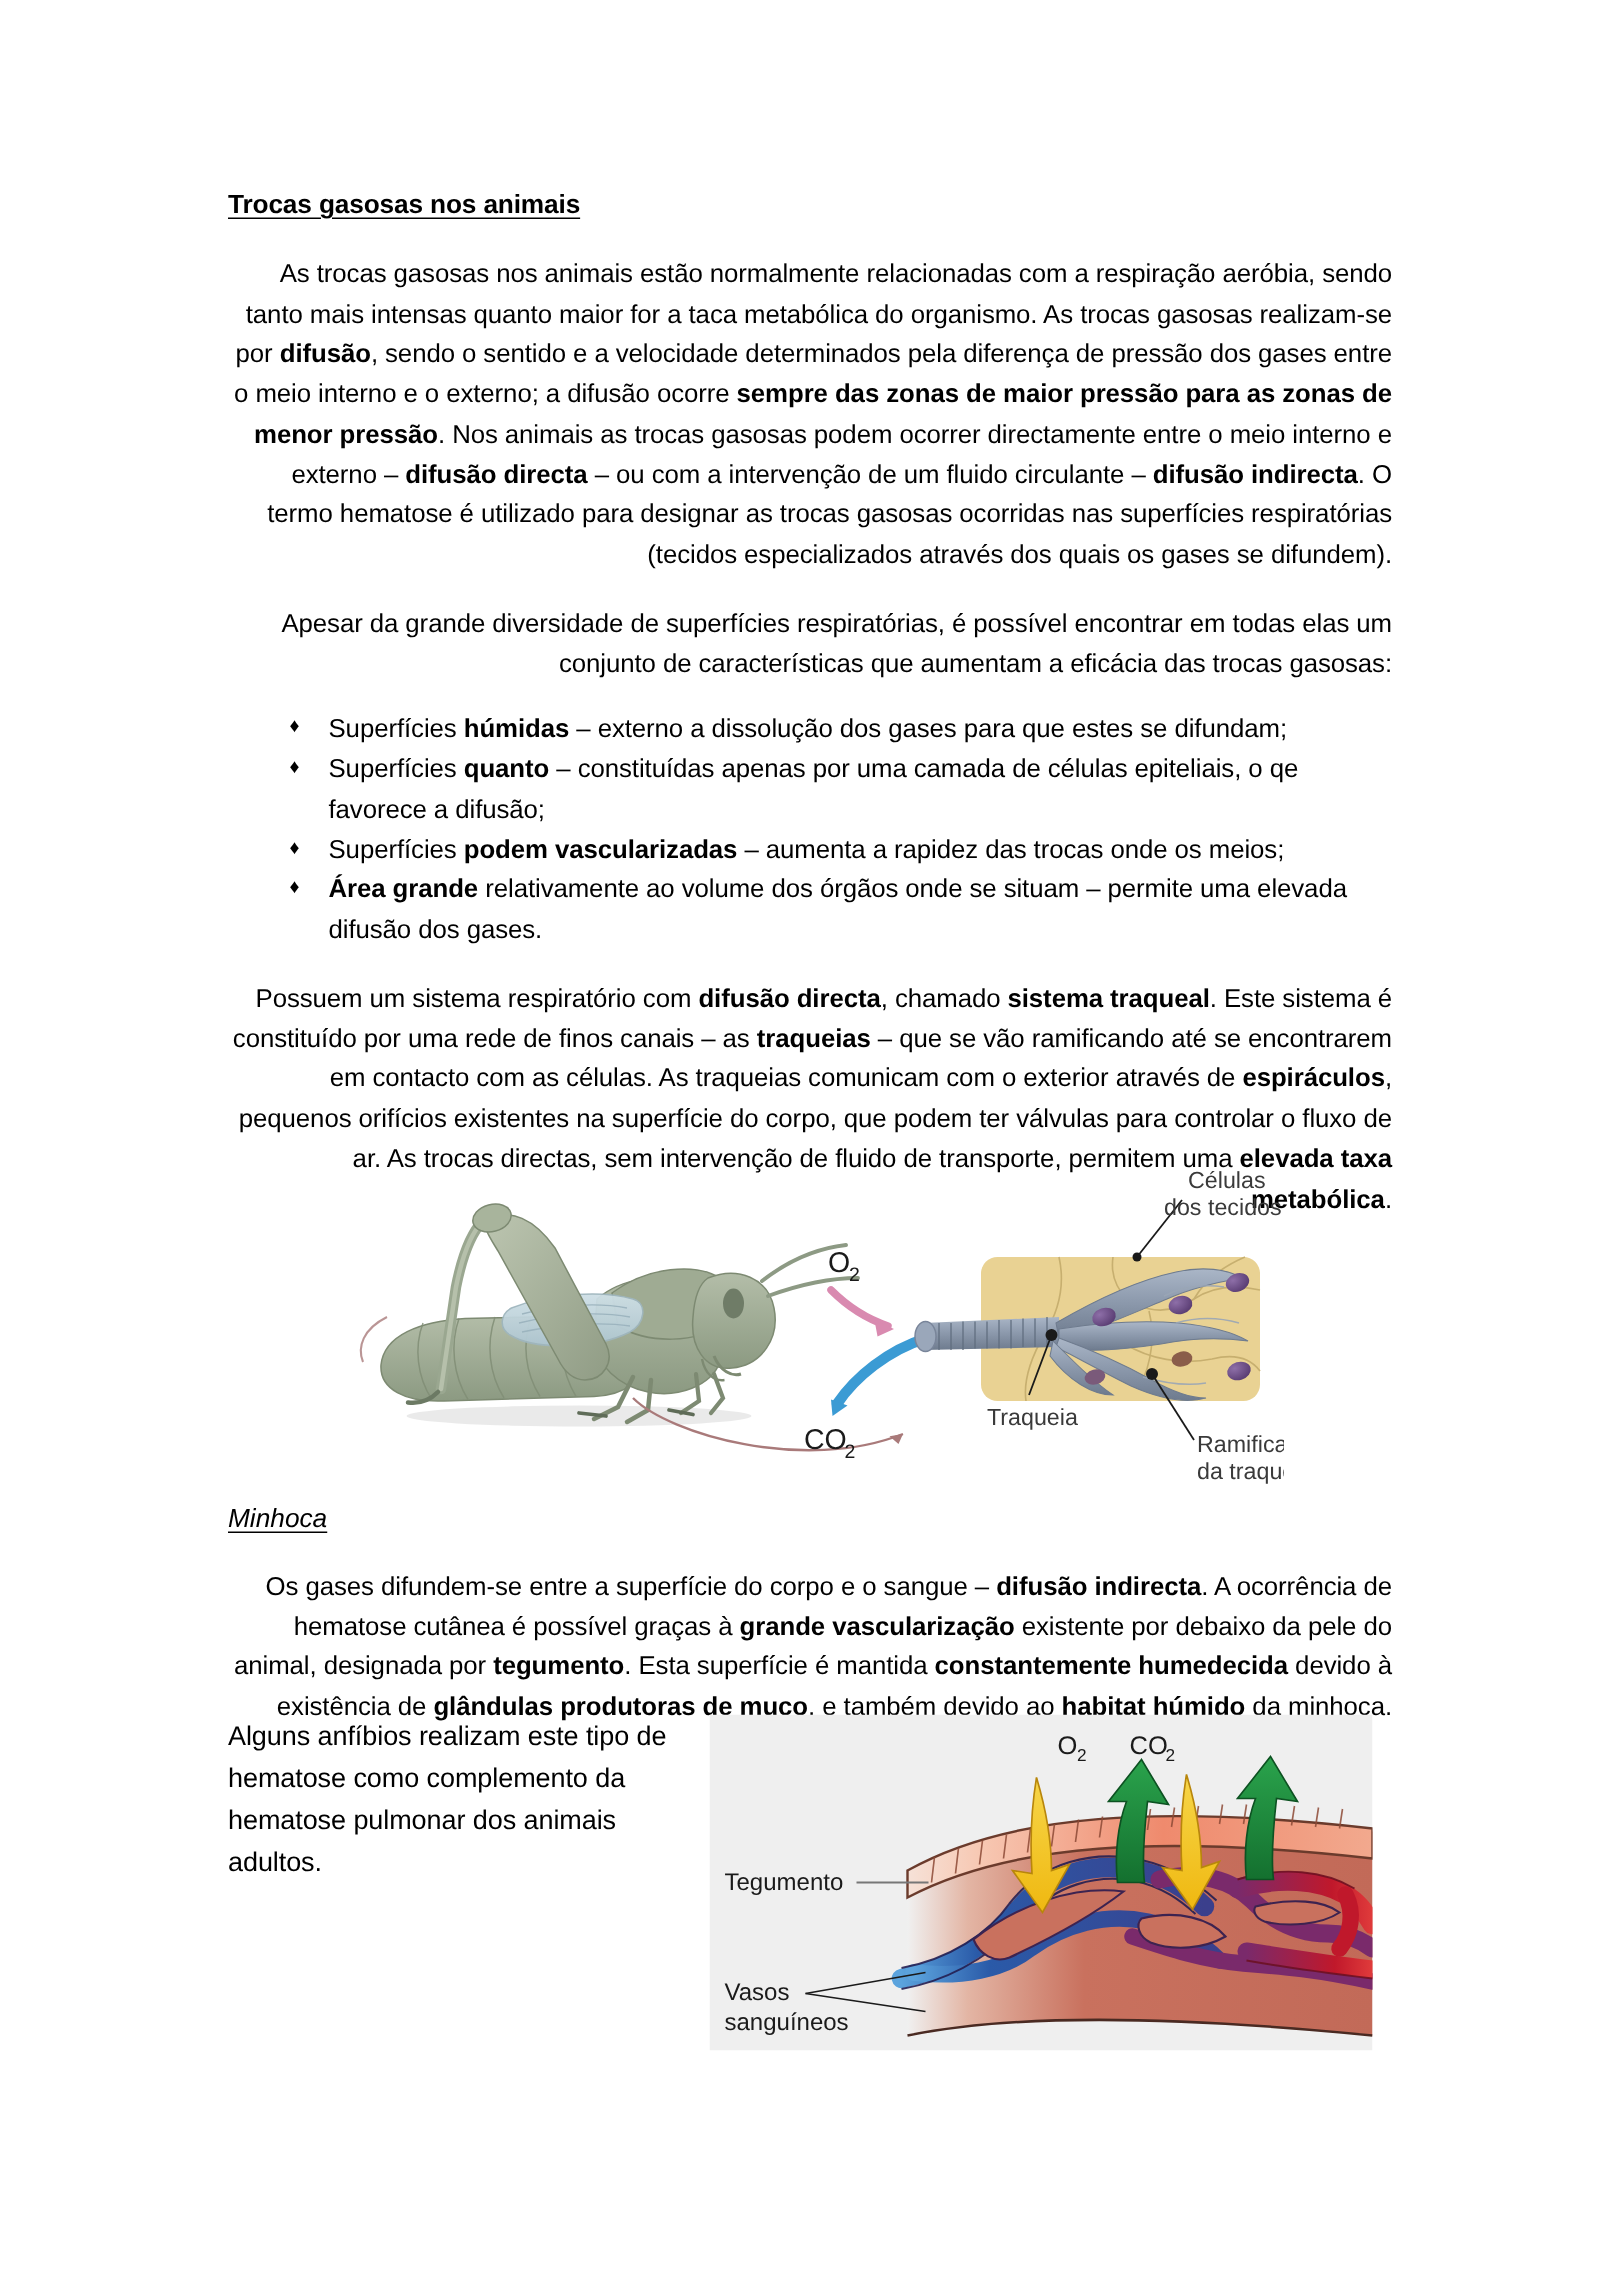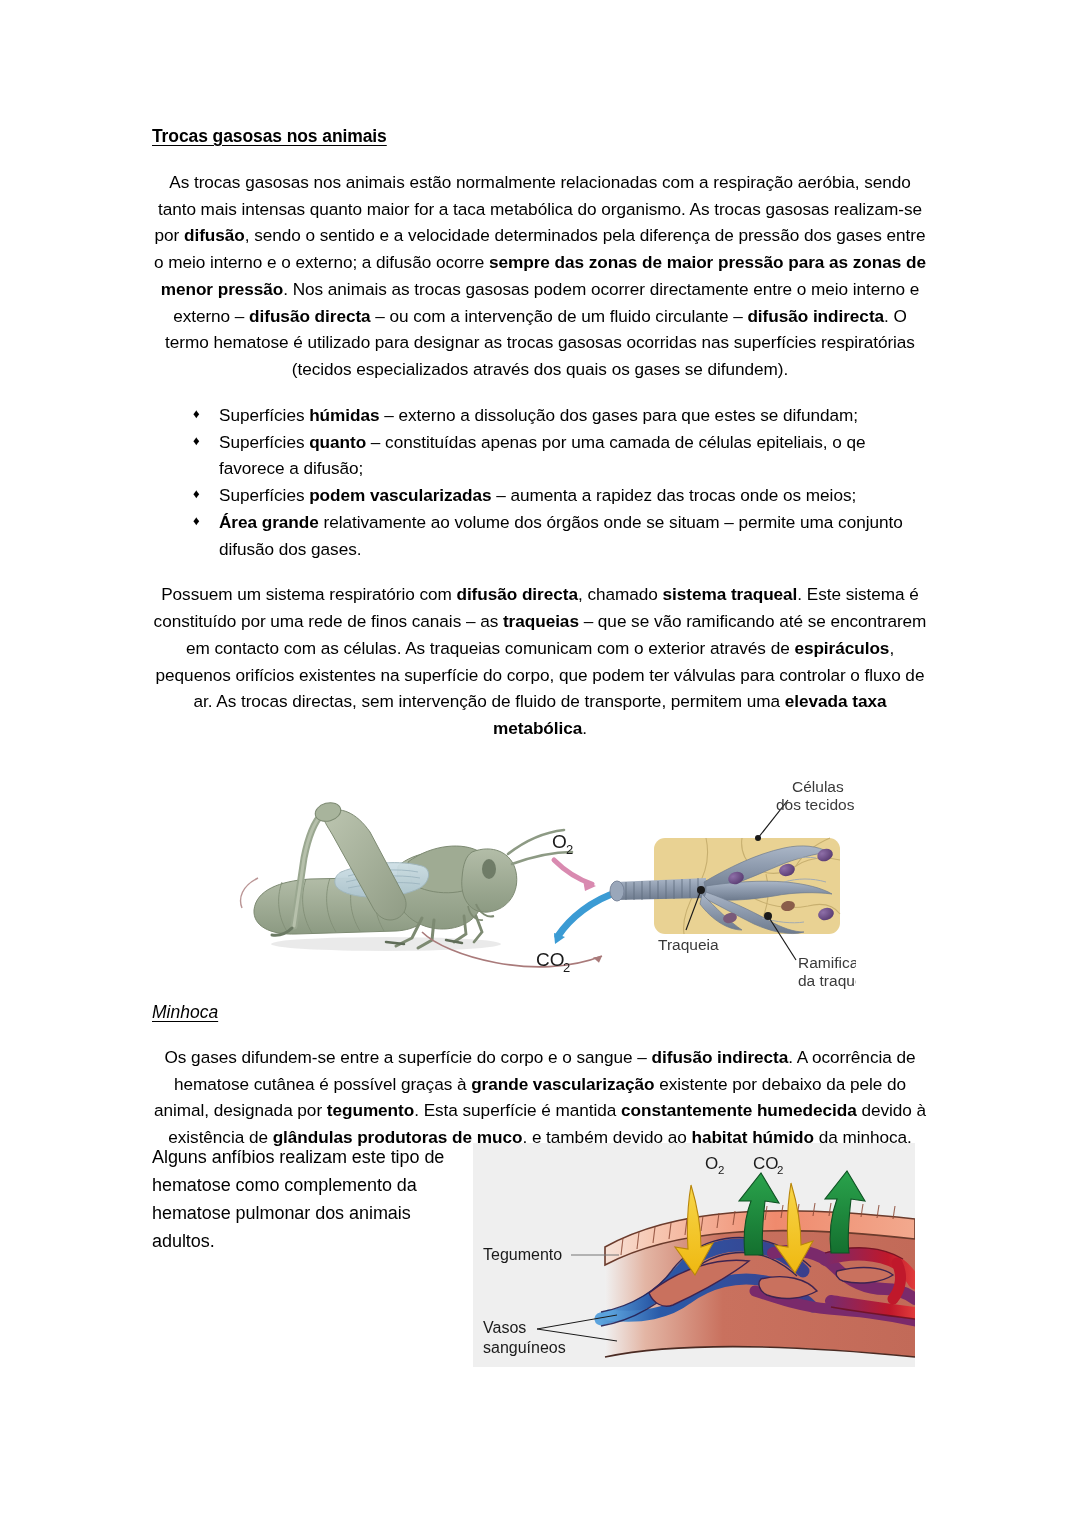--- a/index.html
+++ b/index.html
@@ -47,21 +47,21 @@
     line-height: 1.25;
     margin: 0 0 20px 0;
     text-decoration: underline;
     text-underline-offset: 3px;
   }
 
   p.para {
     font-size: 17.2px;
     line-height: 1.555;
     margin: 0 0 19px 0;
-    text-align: center;
+    text-align: right;
     letter-spacing: -0.05px;
   }
   p.para.tight { margin-bottom: 17px; }
 
   b, strong { font-weight: bold; }
 
   ul.bullets {
     list-style: none;
     margin: 0 0 19px 0;
     padding: 0;
@@ -116,26 +116,27 @@
 <body>
 
 <div class="page">
 
   <div class="content">
 
     <h1 class="doc-heading">Trocas gasosas nos animais</h1>
 
     <p class="para"><span>As trocas gasosas nos animais estão normalmente relacionadas com a respiração aeróbia, sendo tanto mais intensas quanto maior for a taca metabólica do organismo. As trocas gasosas realizam-se por </span><b>difusão</b><span>, sendo o sentido e a velocidade determinados pela diferença de pressão dos gases entre o meio interno e o externo; a difusão ocorre </span><b>sempre das zonas de maior pressão para as zonas de menor pressão</b><span>. Nos animais as trocas gasosas podem ocorrer directamente entre o meio interno e externo – </span><b>difusão directa</b><span> – ou com a intervenção de um fluido circulante – </span><b>difusão indirecta</b><span>. O termo hematose é utilizado para designar as trocas gasosas ocorridas nas superfícies respiratórias (tecidos especializados através dos quais os gases se difundem).</span></p>
 
+    <p class="para tight"><span>Apesar da grande diversidade de superfícies respiratórias, é possível encontrar em todas elas um conjunto de características que aumentam a eficácia das trocas gasosas:</span></p>
 
     <ul class="bullets">
         <li><span class="diamond">♦</span><span>Superfícies </span><b>húmidas</b><span> – externo a dissolução dos gases para que estes se difundam;</span></li>
         <li><span class="diamond">♦</span><span>Superfícies </span><b>quanto</b><span> – constituídas apenas por uma camada de células epiteliais, o qe favorece a difusão;</span></li>
         <li><span class="diamond">♦</span><span>Superfícies </span><b>podem vascularizadas</b><span> – aumenta a rapidez das trocas onde os meios;</span></li>
-        <li><span class="diamond">♦</span><b>Área grande</b><span> relativamente ao volume dos órgãos onde se situam – permite uma conjunto difusão dos gases.</span></li>
+        <li><span class="diamond">♦</span><b>Área grande</b><span> relativamente ao volume dos órgãos onde se situam – permite uma elevada difusão dos gases.</span></li>
       </ul>
 
 
     <p class="para"><span>Possuem um sistema respiratório com </span><b>difusão directa</b><span>, chamado </span><b>sistema traqueal</b><span>. Este sistema é constituído por uma rede de finos canais – as </span><b>traqueias</b><span> – que se vão ramificando até se encontrarem em contacto com as células. As traqueias comunicam com o exterior através de </span><b>espiráculos</b><span>, pequenos orifícios existentes na superfície do corpo, que podem ter válvulas para controlar o fluxo de ar. As trocas directas, sem intervenção de fluido de transporte, permitem uma </span><b>elevada taxa metabólica</b><span>.</span></p>
   </div>
 
   <div class="fig-insect">
     <svg width="620" height="212" viewBox="0 0 620 212" xmlns="http://www.w3.org/2000/svg">
       <defs>
         <linearGradient id="bodyG" x1="0" y1="0" x2="0" y2="1">

